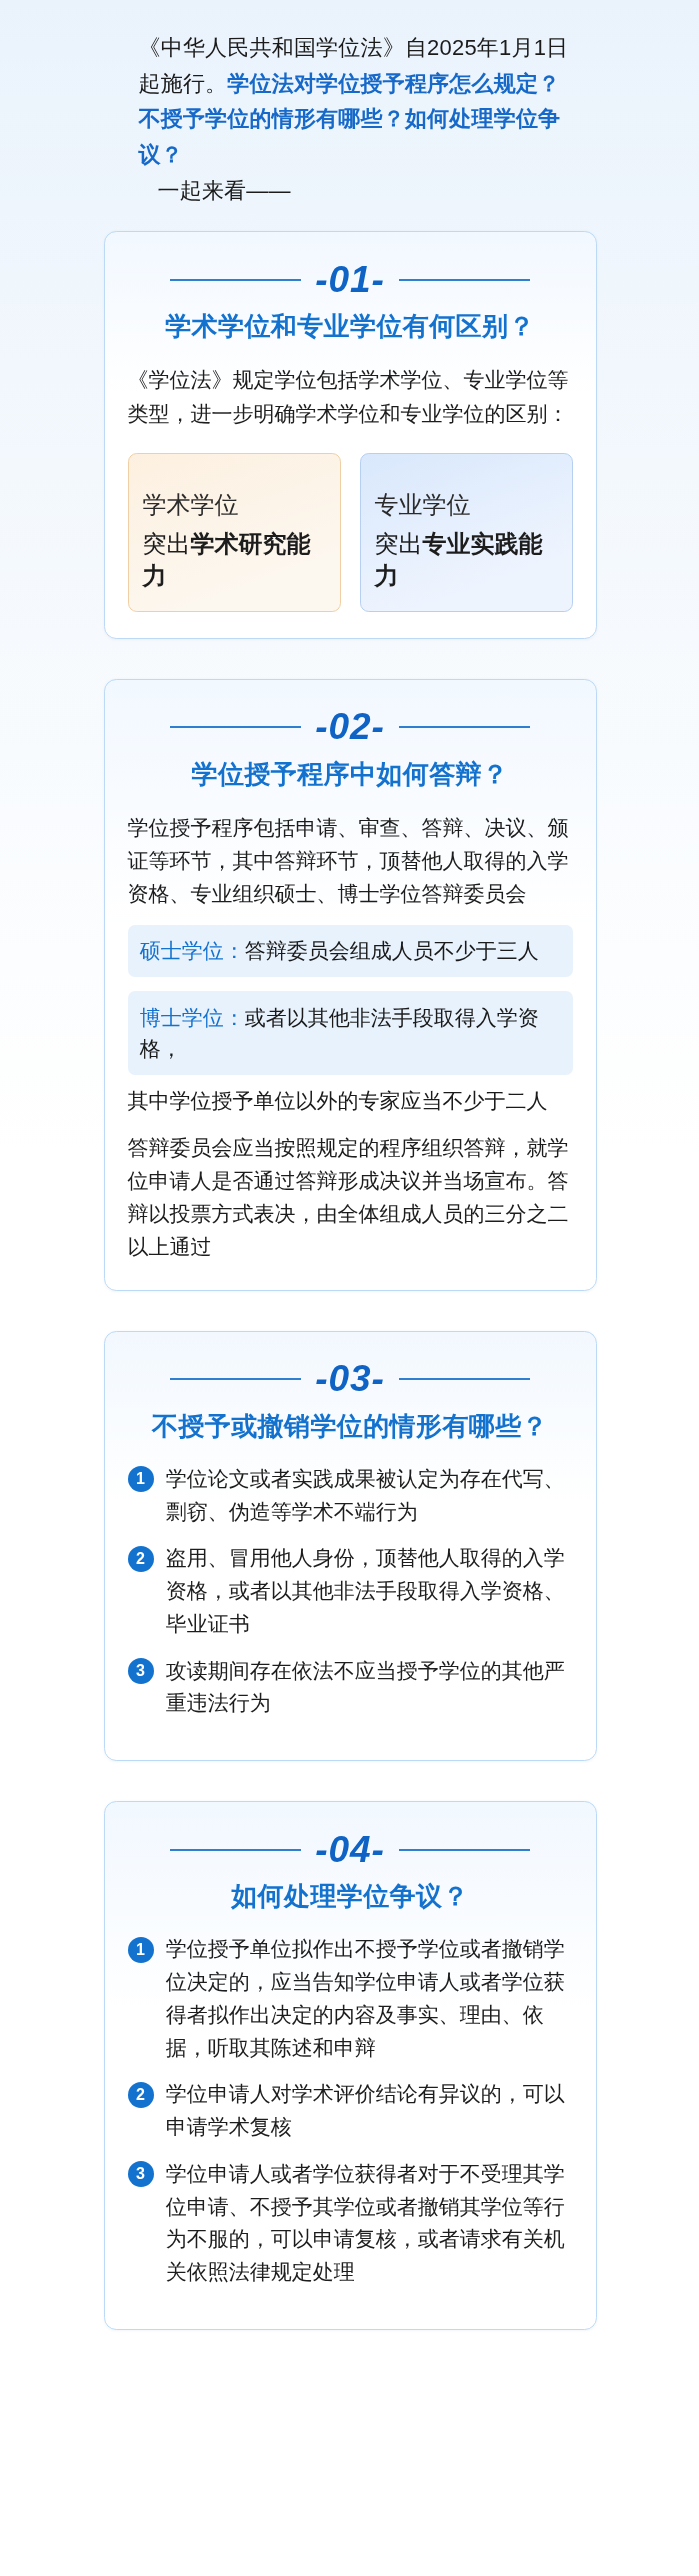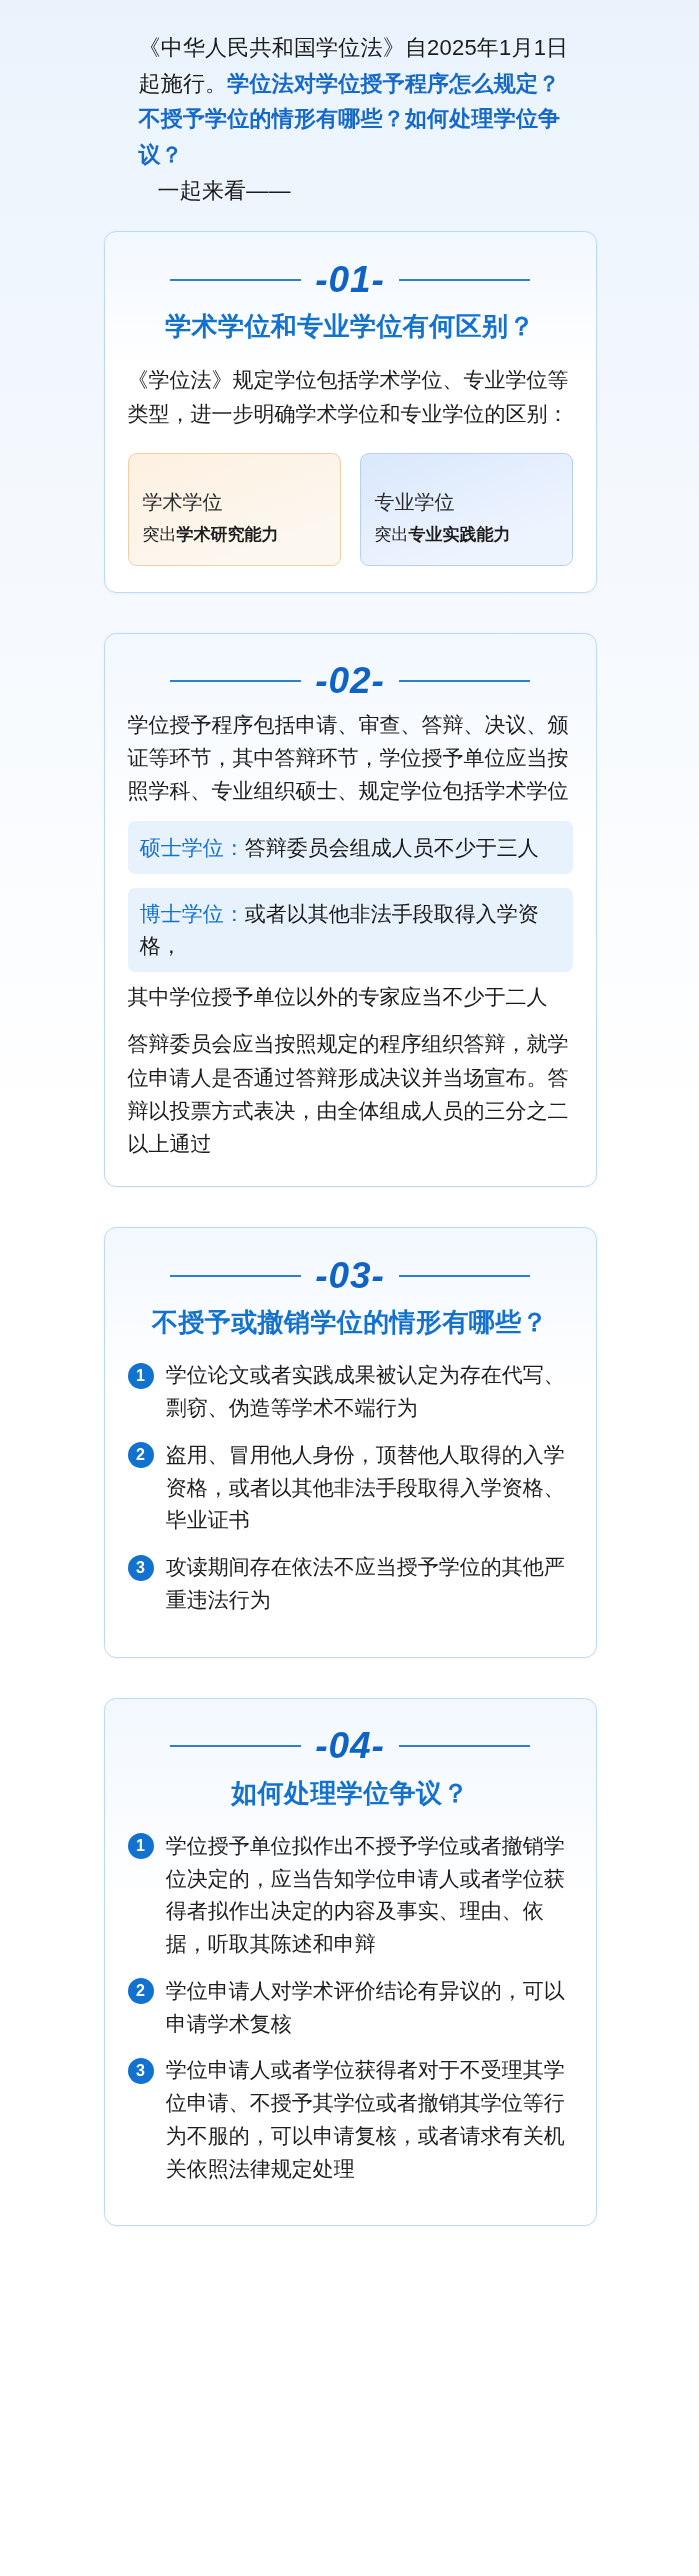--- a/index.html
+++ b/index.html
@@ -100,26 +100,26 @@
   }
   .deg-box.orange {
     background: linear-gradient(160deg, #fdf0e0 0%, #fcf7ef 75%);
     border: 0.9px solid #f0cfa4;
   }
   .deg-box.blue {
     background: linear-gradient(160deg, #d9e8fc 0%, #eef4fe 75%);
     border: 0.9px solid #b7cff0;
   }
   .deg-label {
-    font-size: 20px;
+    font-size: 24px;
     color: #2b2b2b;
     margin-bottom: 7px;
   }
   .deg-main {
-    font-size: 17px;
+    font-size: 24px;
     color: #1d1d1d;
   }
   .deg-main b { font-weight: bold; }
 
   
   .hl-line {
     background: #e8f2fd;
     border-radius: 7px;
     padding: 10.5px 12.3px;
     margin: 14px 0;
@@ -195,21 +195,22 @@
       </div>
     </div>
   </div>
 
   <div class="card">
     <div class="card-num-row">
       <span class="rule"></span>
       <span class="card-num">-02-</span>
       <span class="rule"></span>
     </div>
-    <div class="body-text">学位授予程序包括申请、审查、答辩、决议、颁证等环节，其中答辩环节，学位授予单位应当按照学科、专业组织硕士、规定学位包括学术学位</div>
+    <div class="card-title">学位授予程序中如何答辩？</div>
+    <div class="body-text">学位授予程序包括申请、审查、答辩、决议、颁证等环节，其中答辩环节，顶替他人取得的入学资格、专业组织硕士、博士学位答辩委员会</div>
 
     <div class="hl-line">
       <span class="key">硕士学位：</span><span>答辩委员会组成人员不少于三人</span>
     </div>
 
     <div class="hl-line">
       <span class="key">博士学位：</span><span>或者以其他非法手段取得入学资格，</span>
     </div>
     <div class="hl-cont">其中学位授予单位以外的专家应当不少于二人</div>
 

